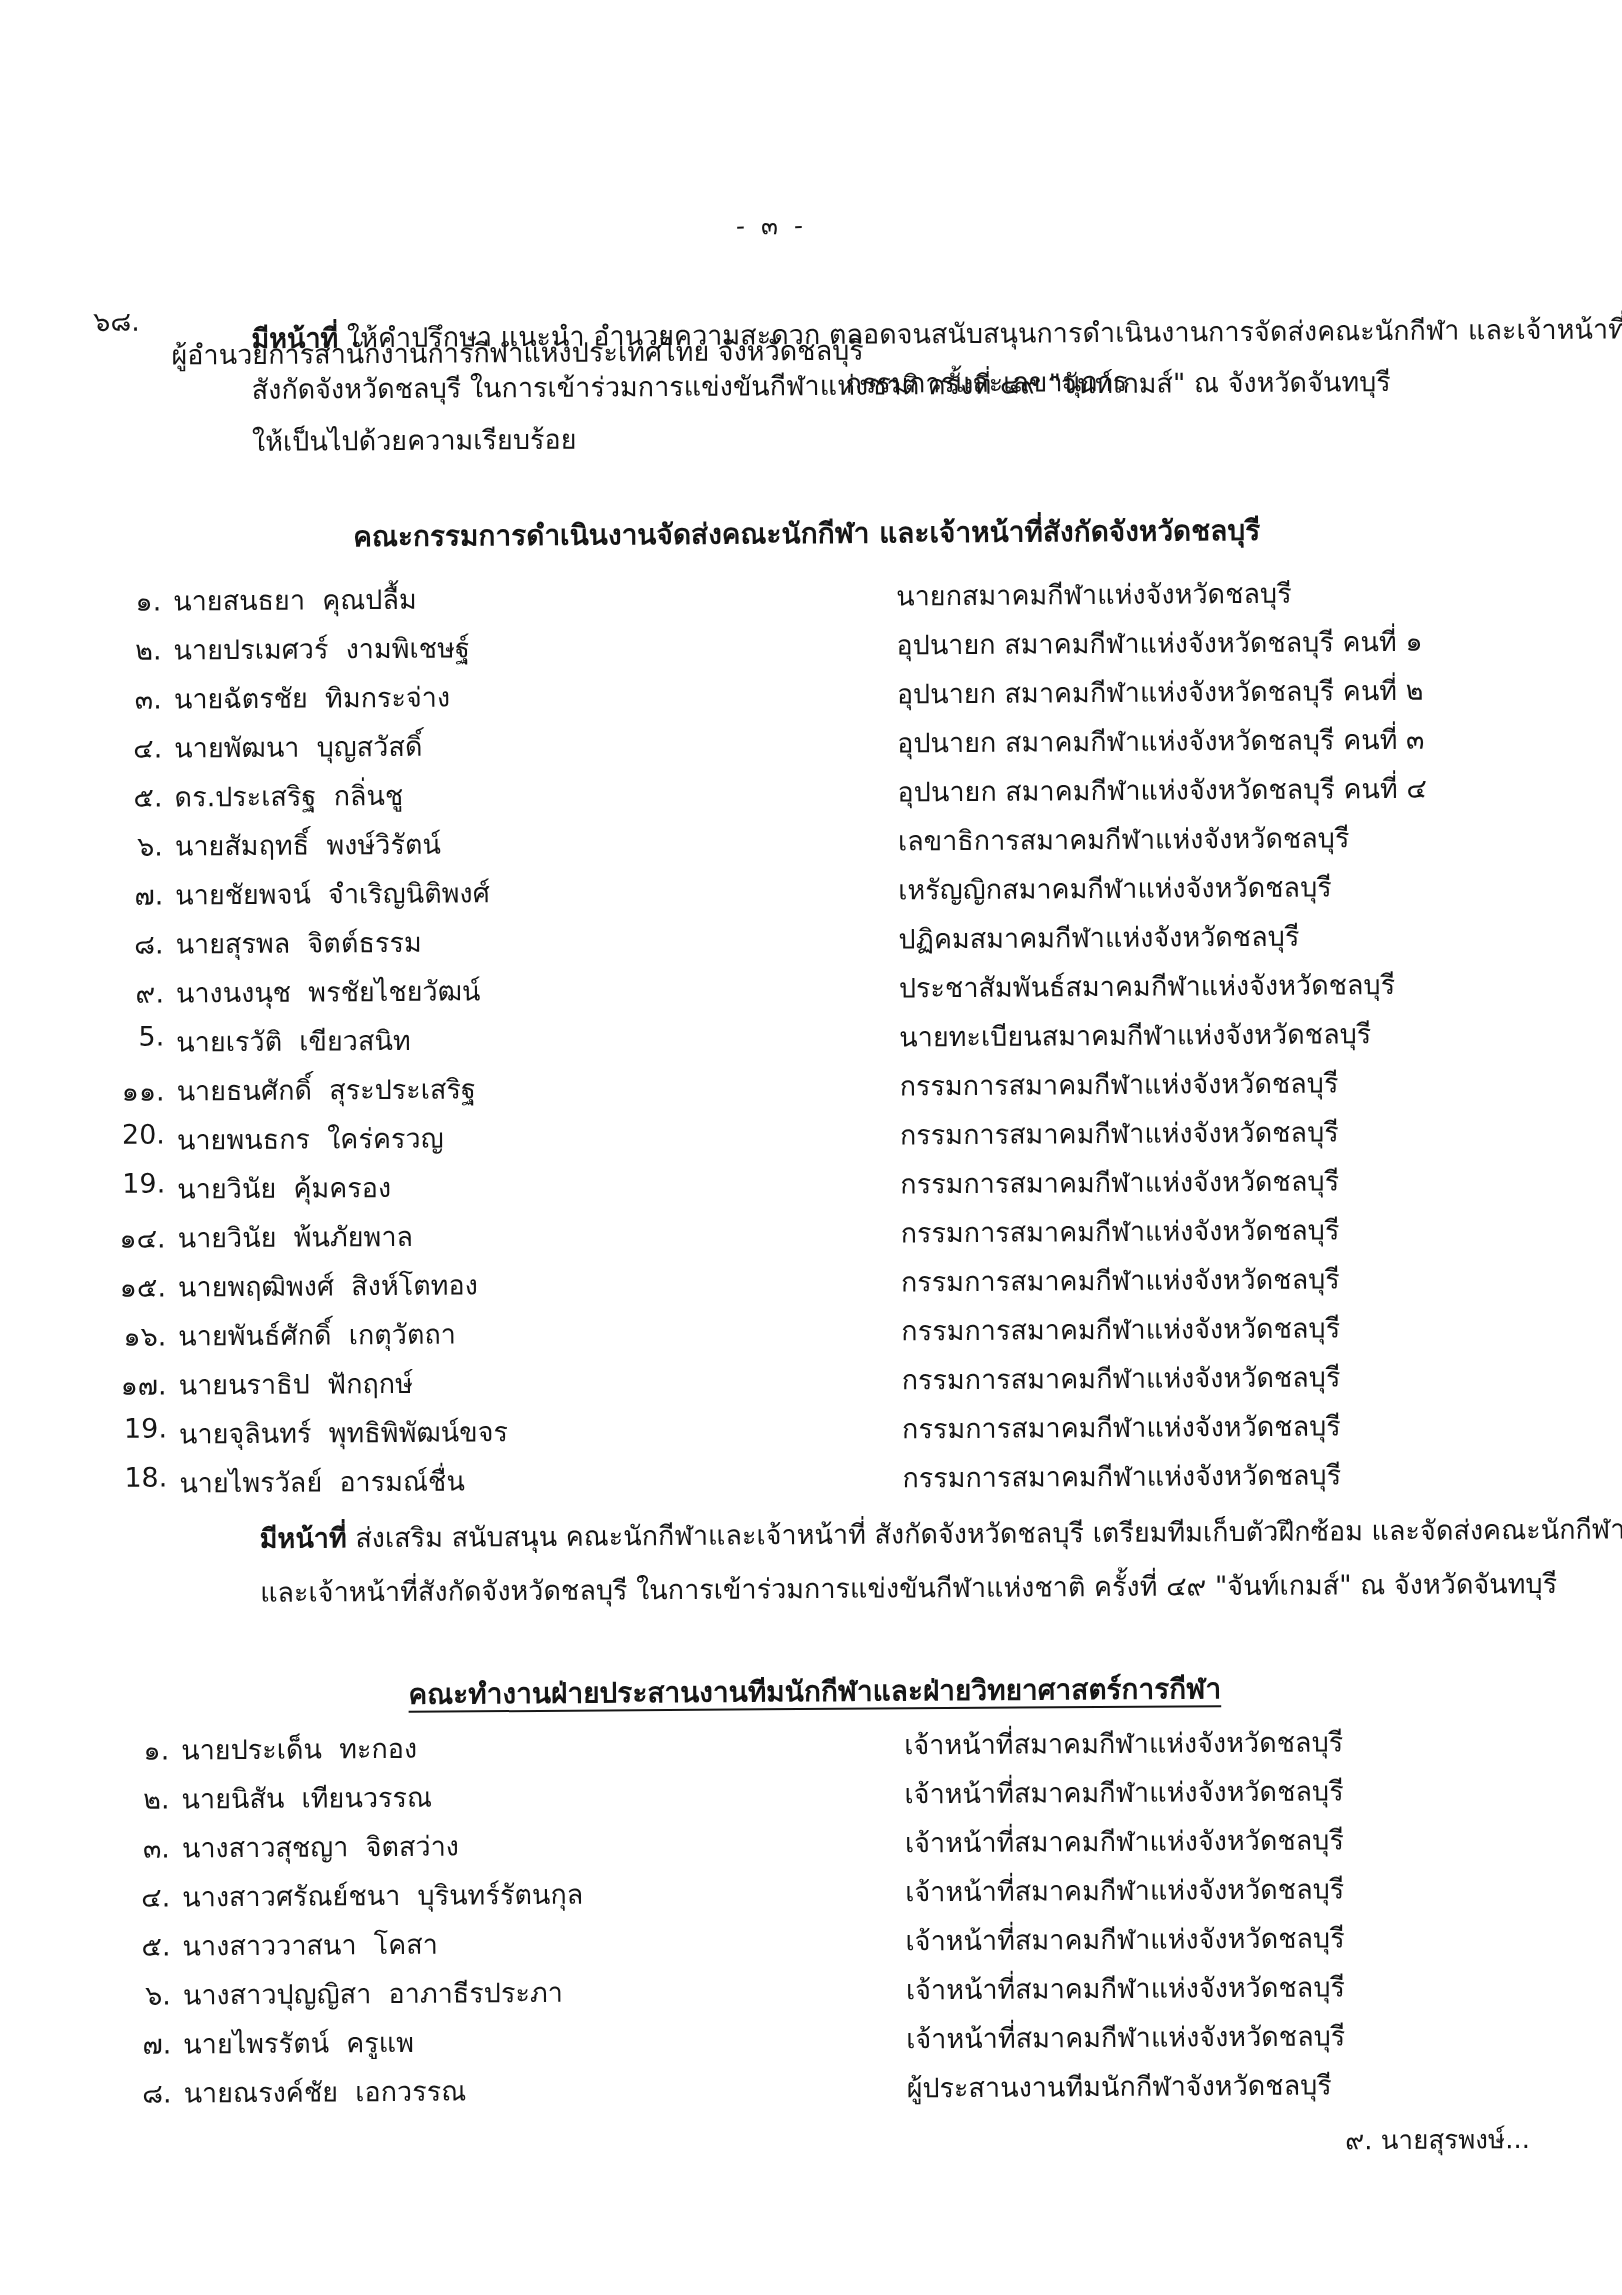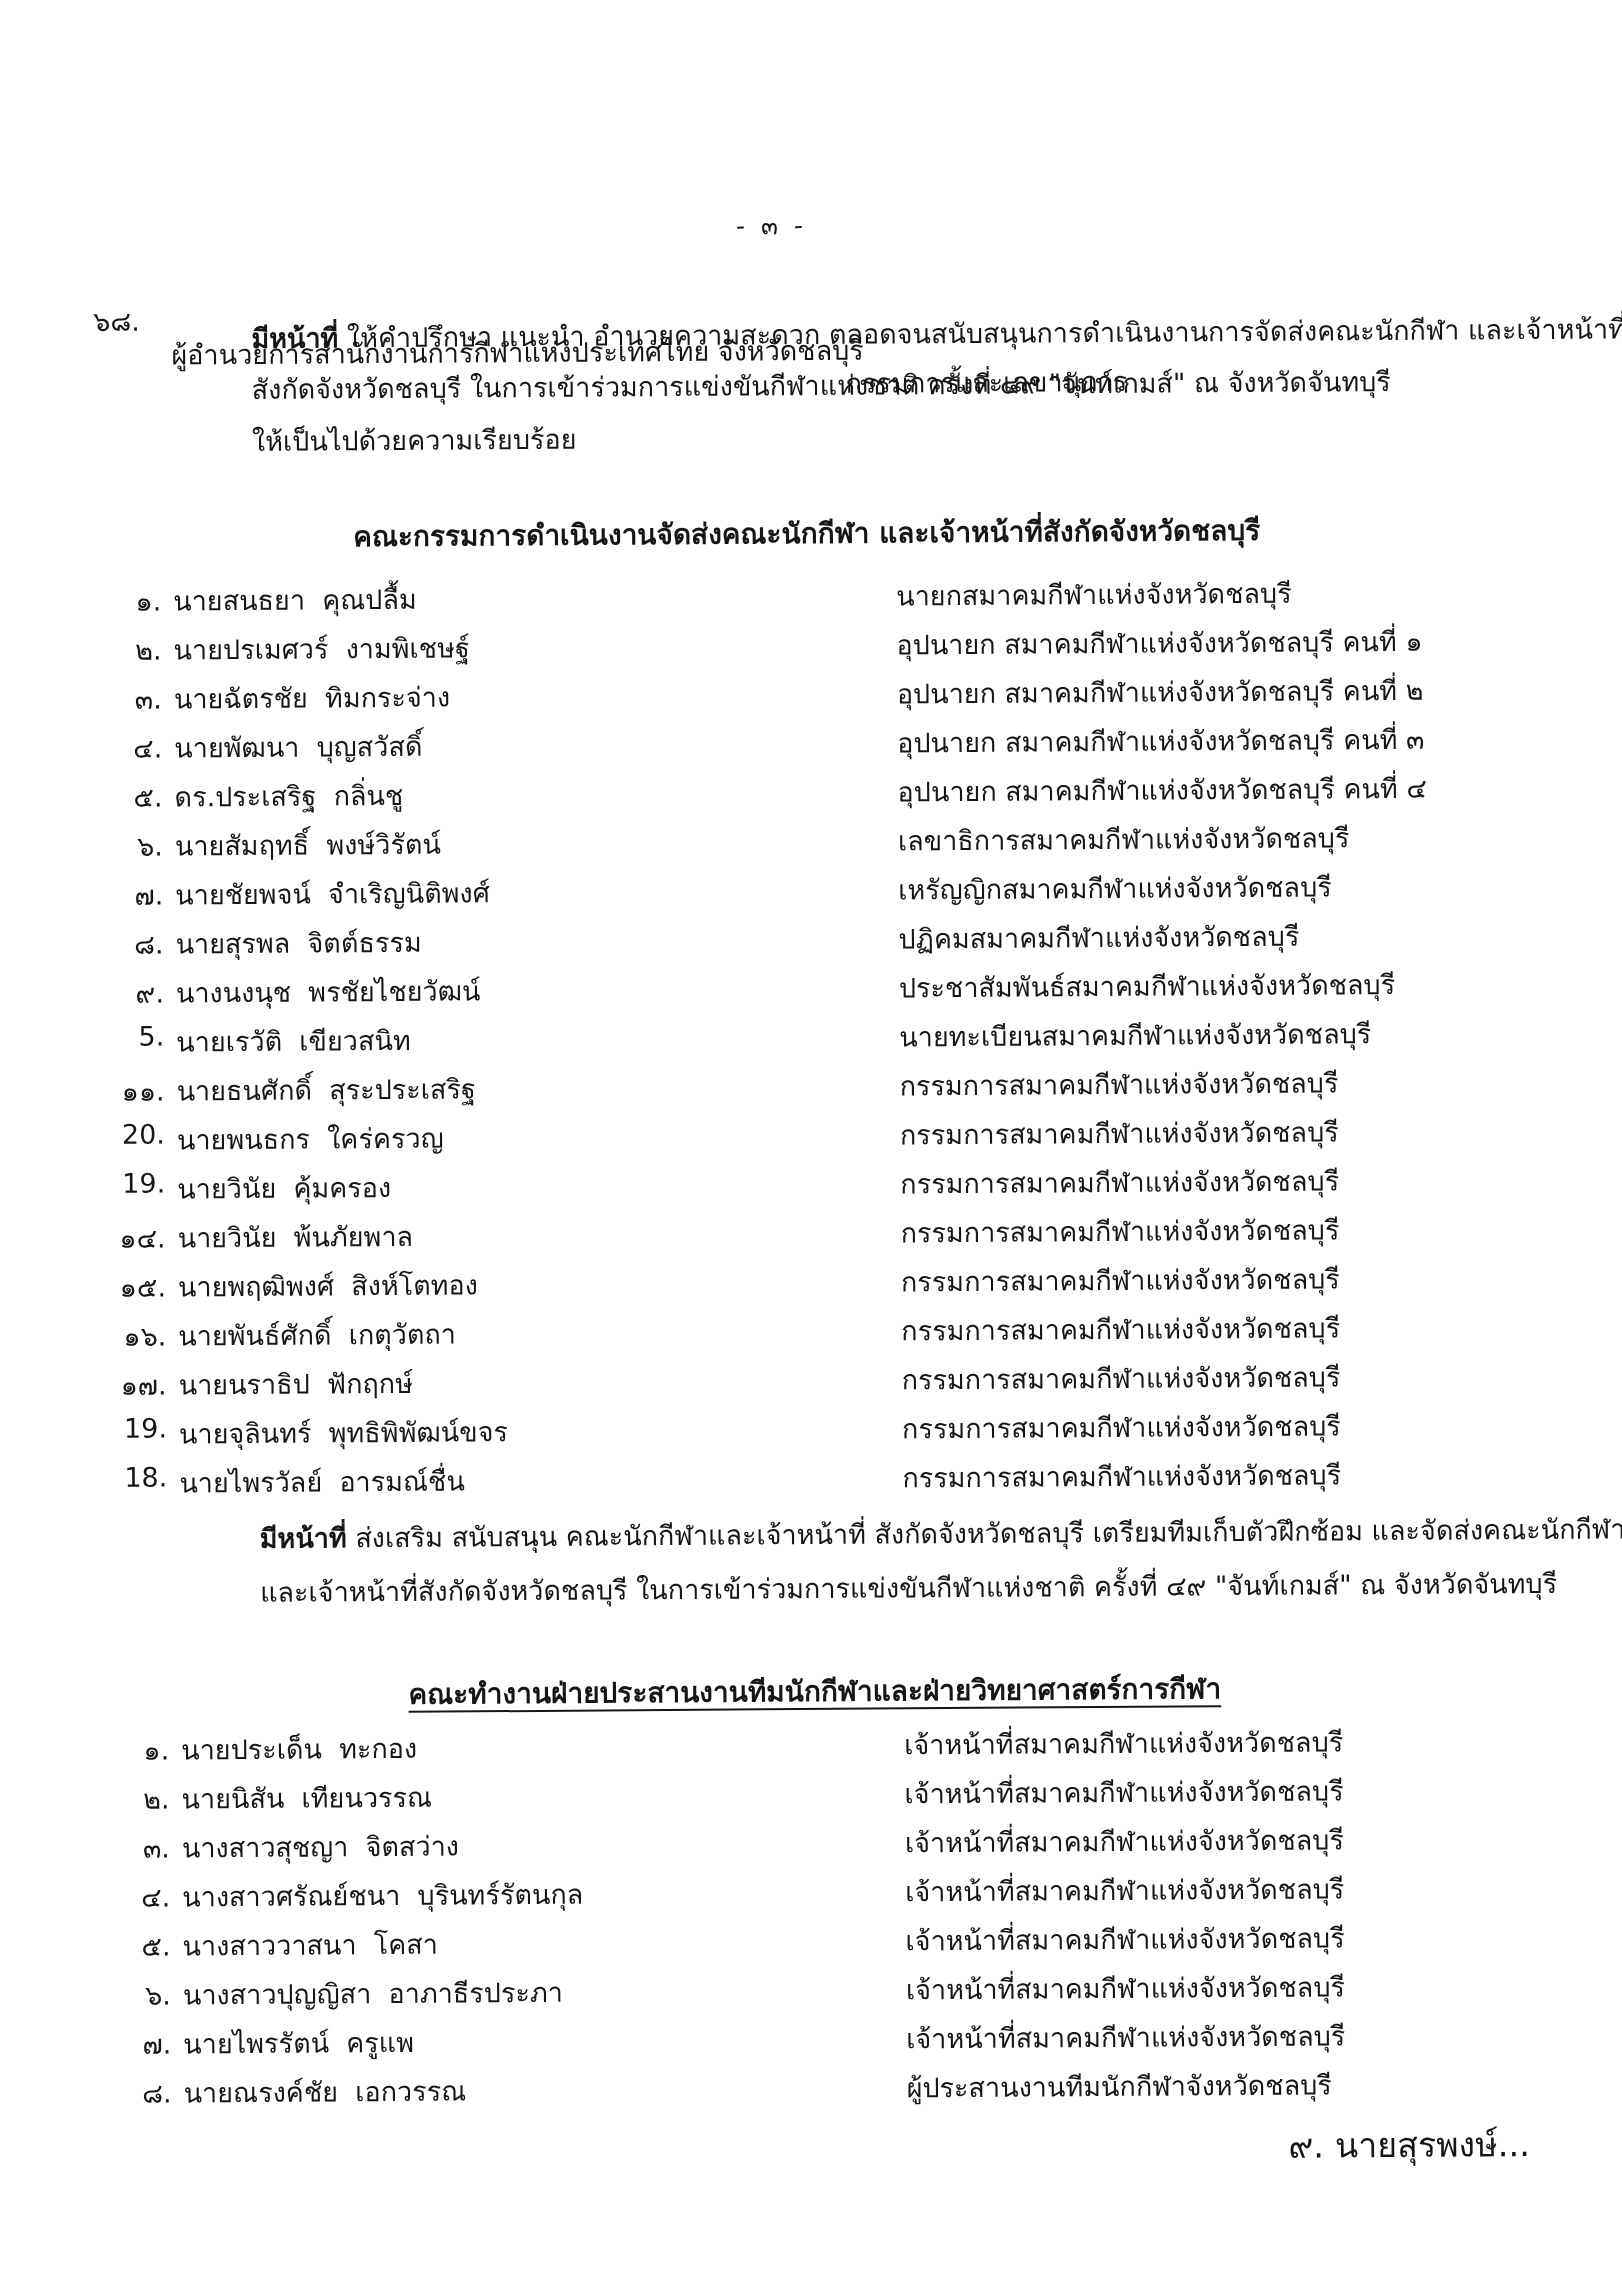--- a/index.html
+++ b/index.html
@@ -31,21 +31,21 @@
   .h1{top:511px;}
   .h2{top:1669px;text-decoration:underline;text-underline-offset:6.6px;}
   
   .list{left:99px;right:86px;}
   .list1{top:575px;}
   .list2{top:1724px;}
   .row{position:relative;height:49px;}
   .row .num{position:absolute;left:0;width:66px;text-align:right;font-size:27px;white-space:pre;}
   .row .name{position:absolute;left:78px;font-size:27px;white-space:pre;}
   .row .role{position:absolute;left:801px;font-size:27px;white-space:pre;}
-  .footer{top:2128px;right:99px;text-align:center;font-size:34px;white-space:pre;}
+  .footer{top:2128px;right:99px;text-align:center;font-size:26px;white-space:pre;}
 </style>
 </head>
 <body>
 
 <div class="page">
   <div class="sheet">
 
     <div class="abs t page-number">- ๓ -</div>
 
     <div class="abs entry t">

